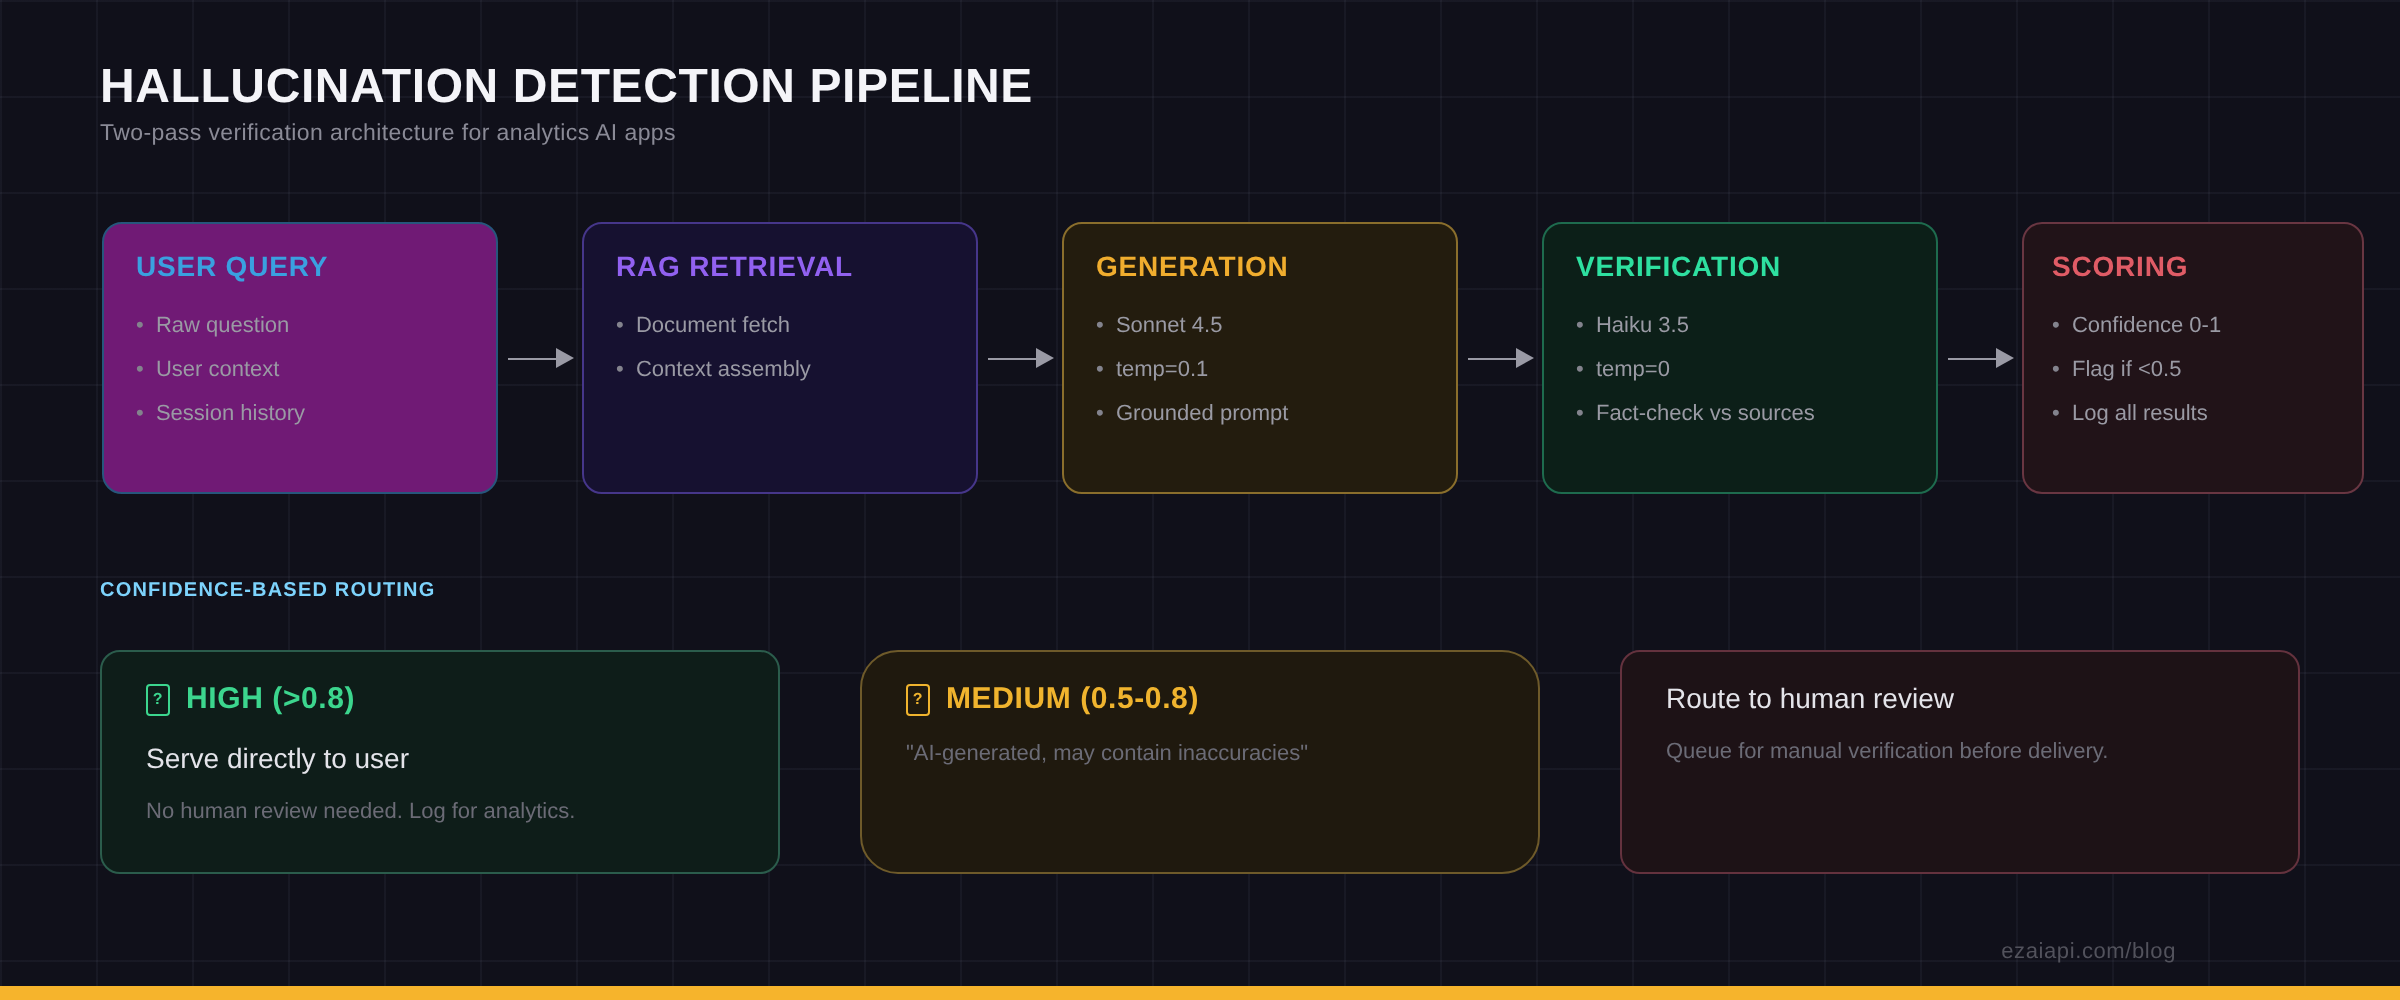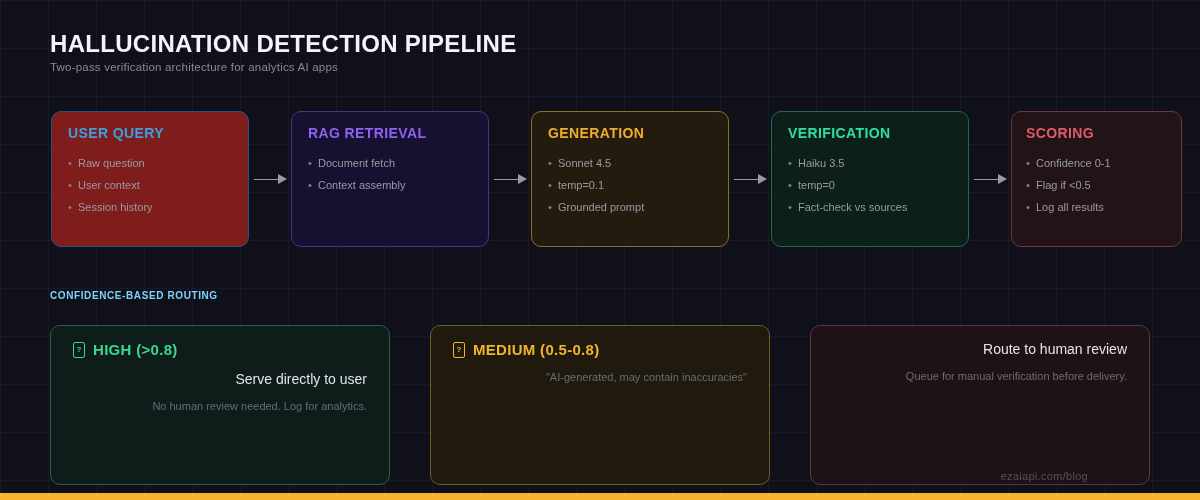--- a/index.html
+++ b/index.html
@@ -43,21 +43,21 @@
     margin: 0 0 11px 0;
     font-size: 14px; font-weight: 700; letter-spacing: 0.4px;
   }
   .stage ul { list-style: none; margin: 0; padding: 0; }
   .stage li {
     font-size: 11px; color: #9a9aa4; line-height: 22px;
     white-space: nowrap;
   }
   .stage li::before { content: "\2022\00a0\00a0"; color: #83838d; }
 
-  .s0 { background: #7f1d1d; border-color: #27567c; }
+  .s0 { background: #701a75; border-color: #27567c; }
   .s0 h3 { color: #3aa0e0; }
   .s1 { background: #161130; border-color: #46368a; }
   .s1 h3 { color: #9161f0; }
   .s2 { background: #231c0e; border-color: #8a6e2c; }
   .s2 h3 { color: #f0ad2e; }
   .s3 { background: #0c1f18; border-color: #1e6b4e; }
   .s3 h3 { color: #2ee0a0; }
   .s4 { background: #211318; border-color: #693642; }
   .s4 h3 { color: #e05c66; }
 
@@ -81,36 +81,35 @@
     position: absolute; left: 50px; top: 290px;
     font-size: 10px; font-weight: 800; letter-spacing: 0.6px;
     color: #7dd3fc;
   }
   .routing {
     position: absolute; left: 50px; top: 325px;
     display: flex; gap: 40px;
   }
   .lane {
     box-sizing: border-box;
-    width: 340px; height: 160px;
+    width: 340px; height: 112px;
     border: 1px solid; border-radius: 10px;
     padding: 15px 22px;
-    text-align: right;
   }
   .lane h3 {
     margin: 0 0 13px 0;
     font-size: 15px; font-weight: 700; letter-spacing: 0.3px;
     display: flex; align-items: center;
   }
   .lane .action { font-size: 14px; color: #e4e4ea; margin: 0 0 13px 0; }
   .lane .note { font-size: 11px; color: #6b6b76; margin: 0; }
 
   .r0 { background: #0e1d19; border-color: #2b5c4c; }
   .r0 h3 { color: #3cd68e; }
-  .r1 { background: #1f190e; border-color: #6e5a2a; }
+  .r1 { background: #1f190e; border-color: #6e5a2a; border-radius: 19px; }
   .r1 h3 { color: #f0b42e; }
   .r2 { background: #1d1216; border-color: #64323e; }
   .r2 h3 { color: #e06075; }
 
   
   .tofu {
     display: inline-flex; align-items: center; justify-content: center;
     width: 10px; height: 14px;
     border: 1.3px solid currentColor; border-radius: 2px;
     margin-right: 8px; flex: none;

